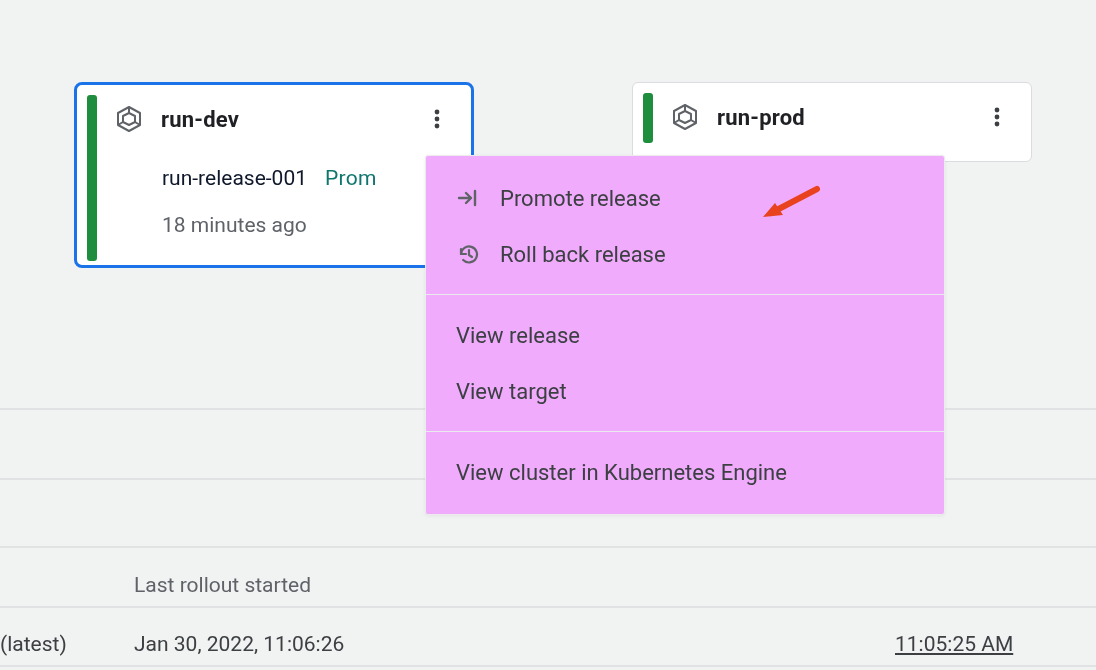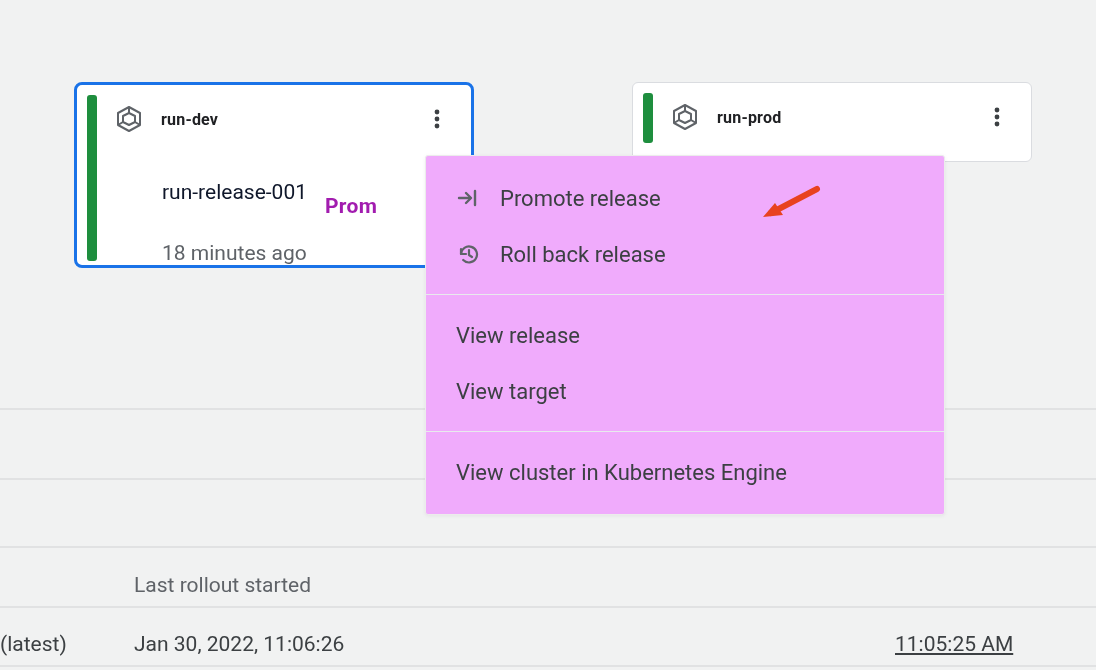--- a/index.html
+++ b/index.html
@@ -54,21 +54,21 @@
     display: flex;
     align-items: center;
   }
   .gke-icon {
     width: 28px; height: 28px;
     flex: 0 0 28px;
   }
   .gke-icon svg { width: 28px; height: 28px; }
   .target-name {
     margin-left: 18px;
-    font-size: 16px;
+    font-size: 22px;
     font-weight: 700;
     letter-spacing: .2px;
   }
   .kebab {
     margin-left: auto;
     width: 32px; height: 32px;
     display: flex;
     align-items: center;
     justify-content: center;
     cursor: pointer;
@@ -86,24 +86,23 @@
   }
   .card-detail .rel-row {
     display: flex;
     align-items: center;
     gap: 18px;
     white-space: nowrap;
     overflow: hidden;
   }
   .card-detail .release-name { color: #0f172a; }
   .card-detail .promote-link {
-    color: #a21caf;
-    font-weight: 700;
+    color: #0f766e;
+    font-weight: 400;
     letter-spacing: .3px;
-    margin-top: 28px;
   }
   .card-detail .age-row {
     margin-top: 24px;
   }
 
   
   .menu {
     position: absolute;
     top: 155px;
     left: 425px;

